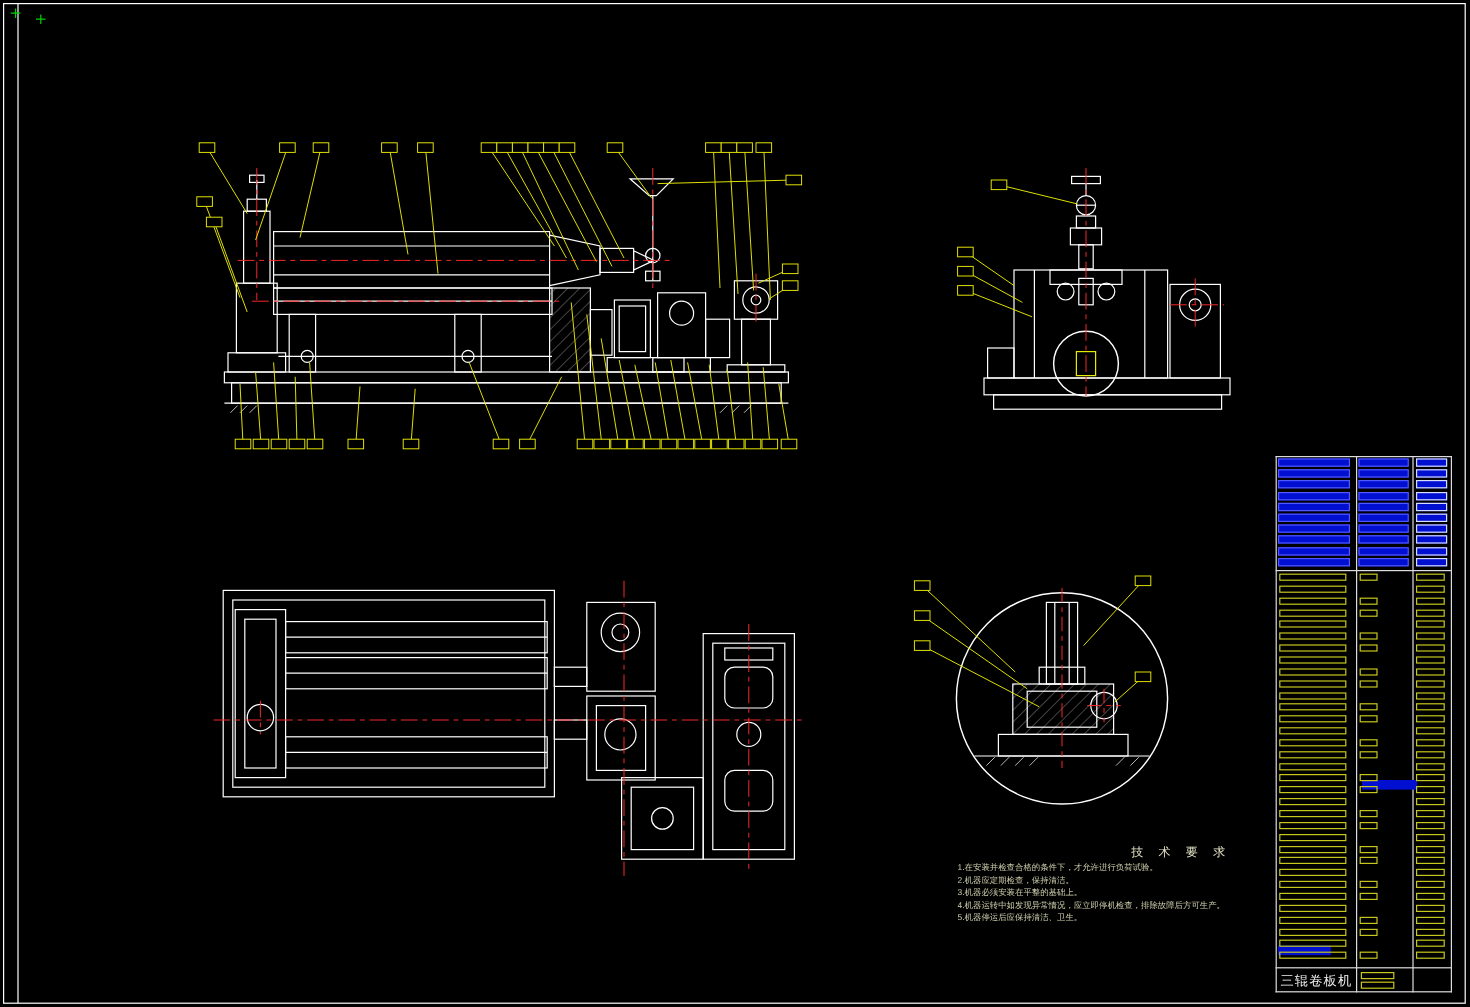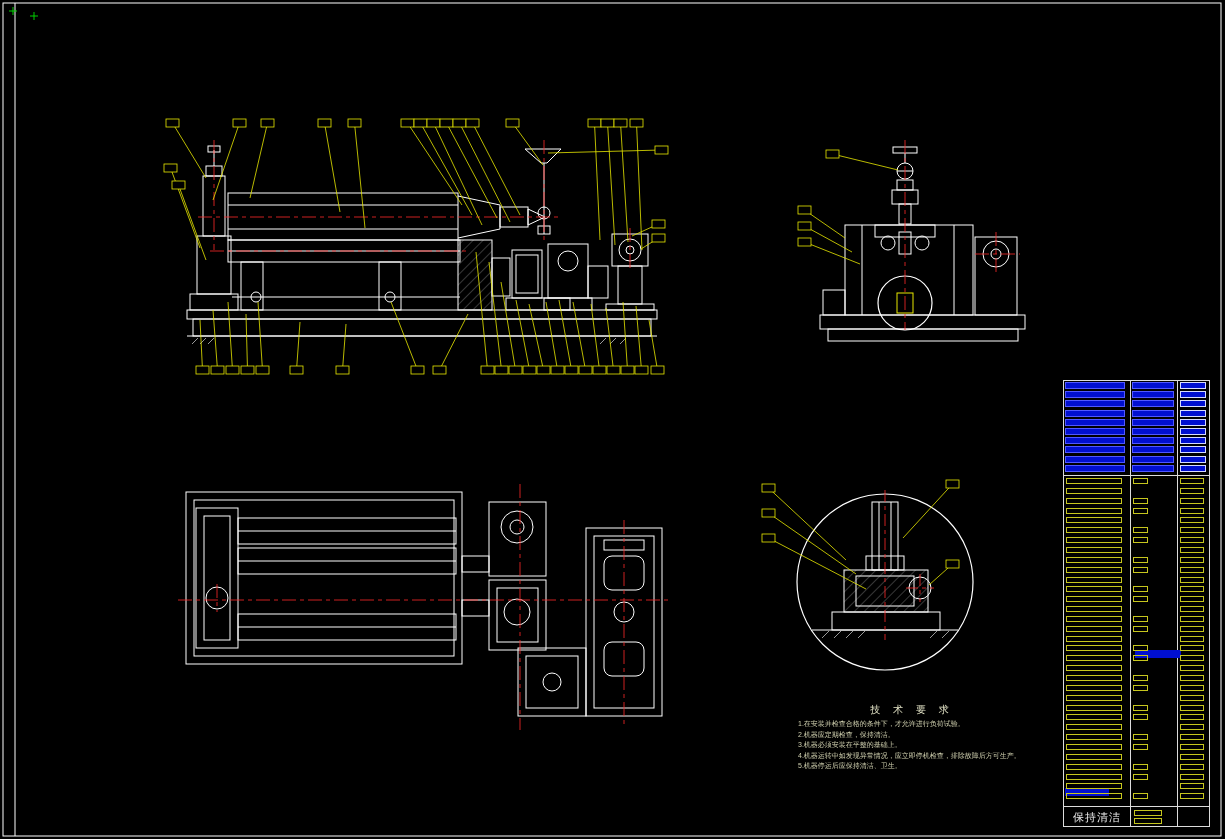--- a/index.html
+++ b/index.html
@@ -3,21 +3,21 @@
 <meta charset="utf-8">
 <style>
   *{box-sizing:border-box}
   html,body{margin:0;padding:0;background:#000}
   #stage{position:relative;width:1225px;height:839px;background:#000;overflow:hidden;
          font-family:"Liberation Sans","DejaVu Sans",sans-serif}
   #cad{position:absolute;left:0;top:0}
 
   
   #tech{position:absolute;left:798px;top:703px;width:228px;color:#d8d8b4}
-  .tech-title{font-size:10px;letter-spacing:5px;text-align:center;margin-bottom:2px;color:#e3e3c6}
+  .tech-title{font-size:10px;letter-spacing:5px;text-align:right;margin-bottom:2px;color:#e3e3c6}
   .tech-item{font-size:7px;line-height:1.5;white-space:nowrap;color:#cfcfae}
 
   
   #bom{position:absolute;left:1063px;top:380px;width:147px;height:447px}
   .vline{position:absolute;top:0;width:1px;height:447px;background:#dcdcdc}
   .hline{position:absolute;left:0;width:147px;height:1px;background:#dcdcdc}
   .cell{position:absolute}
   .cell.blue{background:#000fd0;border:1px solid #5058ff}
   .cell.bluew{background:#000fd0;border:1px solid #d8dcff}
   .cell.yellow{border:1px solid #c6c61e}
@@ -466,17 +466,17 @@
       <div class="cell yellow" style="left: 3px; top: 393.5px; width: 56px; height: 6px;"></div>
       <div class="cell yellow" style="left: 70px; top: 393.5px; width: 15px; height: 6px;"></div>
       <div class="cell yellow" style="left: 117px; top: 393.5px; width: 24px; height: 6px;"></div>
       <div class="cell yellow" style="left: 3px; top: 403.35px; width: 56px; height: 6px;"></div>
       <div class="cell yellow" style="left: 117px; top: 403.35px; width: 24px; height: 6px;"></div>
       <div class="cell yellow" style="left: 3px; top: 413.2px; width: 56px; height: 6px;"></div>
       <div class="cell yellow" style="left: 70px; top: 413.2px; width: 15px; height: 6px;"></div>
       <div class="cell yellow" style="left: 117px; top: 413.2px; width: 24px; height: 6px;"></div>
     </div>
 
-  <div id="drawing-name">保持清洁</div>
+  <div id="drawing-name">三辊卷板机</div>
   <div class="box-y" style="left:1134px;top:810px;width:28px;height:6px"></div>
   <div class="box-y" style="left:1134px;top:818px;width:28px;height:6px"></div>
 
 </div>
 
 </body></html>

